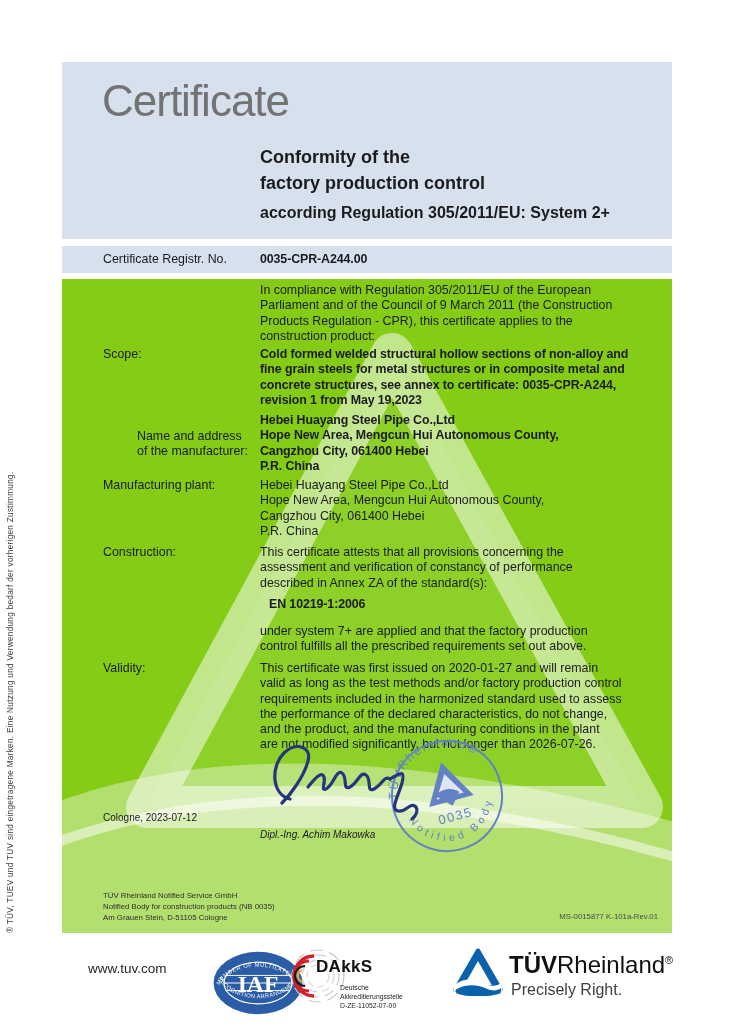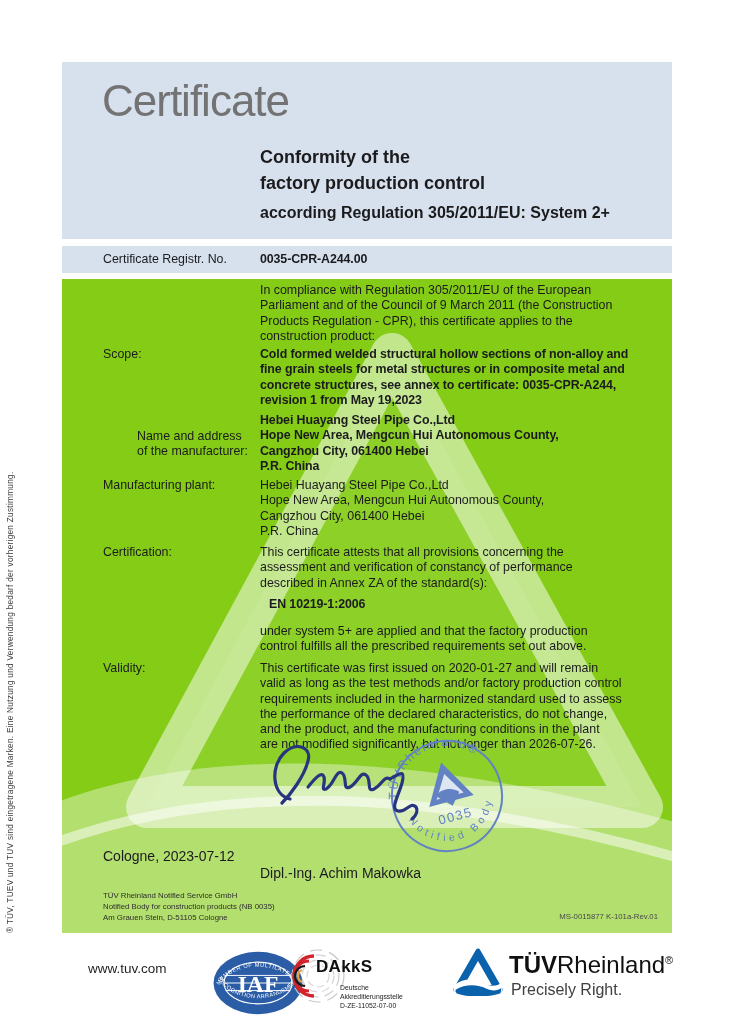--- a/index.html
+++ b/index.html
@@ -21,21 +21,21 @@
   .b   { font-weight:700; letter-spacing:-0.1px; }
 
   .side-note {
     position:absolute; left:5px; top:933px; transform-origin:0 0;
     transform:rotate(-90deg); white-space:nowrap;
     font-size:8.3px; letter-spacing:0.25px; color:#3c3c3c;
   }
   .issuer-small { font-size:7.8px; line-height:1.38; color:#2e2e2e; }
   .doc-code { font-size:7.8px; color:#4a4a4a; }
 
-  .sig-block { font-size:14px; line-height:1.4;margin-top:36px; }
+  .sig-block { font-size:10px; line-height:1.4; }
   .website { font-size:13.5px; color:#1f1f1f; }
 
   .brand-line { font-size:24px; color:#101010; white-space:nowrap; }
   .brand-line .bold { font-weight:700; }
   .brand-line .reg { font-size:11px; vertical-align:super; }
   .tagline { font-size:16px; color:#404040; }
 
   .dakks-name { font-size:17px; font-weight:700; color:#101010; letter-spacing:0.3px; }
   .dakks-small { font-size:6.8px; line-height:1.35; color:#222; }
 </style>
@@ -83,26 +83,26 @@
 Hope New Area, Mengcun Hui Autonomous County,
 Cangzhou City, 061400 Hebei
 P.R. China</div>
 
     <div class="abs lbl" style="left:41px; top:199px;">Manufacturing plant:</div>
     <div class="abs val ml" style="left:198px; top:199px;">Hebei Huayang Steel Pipe Co.,Ltd
 Hope New Area, Mengcun Hui Autonomous County,
 Cangzhou City, 061400 Hebei
 P.R. China</div>
 
-    <div class="abs lbl" style="left:41px; top:266px;">Certification:</div>
+    <div class="abs lbl" style="left:41px; top:266px;">Construction:</div>
     <div class="abs val ml" style="left:198px; top:266px;">This certificate attests that all provisions concerning the
 assessment and verification of constancy of performance
 described in Annex ZA of the standard(s):</div>
     <div class="abs val b" style="left:198px; top:318px;padding-left:9px;">EN 10219-1:2006</div>
-    <div class="abs val ml" style="left:198px; top:345px;">under system 5+ are applied and that the factory production
+    <div class="abs val ml" style="left:198px; top:345px;">under system 7+ are applied and that the factory production
 control  fulfills all the prescribed requirements set out above.</div>
 
     <div class="abs lbl" style="left:41px; top:382px;">Validity:</div>
     <div class="abs val ml" style="left:198px; top:382px;">This certificate was first issued on 2020-01-27 and will remain
 valid as long as the test methods and/or factory production control
 requirements included in the harmonized standard used to assess
 the performance of the declared characteristics, do not change,
 and the product, and the manufacturing conditions in the plant
 are not modified significantly, but not longer than 2026-07-26.</div>
 
@@ -127,21 +127,21 @@
     <svg class="abs" style="left:198px; top:458px;" width="210" height="95" viewBox="0 0 210 95">
       <g fill="none" stroke="#27357e" stroke-width="3.2" stroke-linecap="round" stroke-linejoin="round">
         <path d="M30 62 C12 58 10 30 24 16 C36 4 52 10 48 24 C44 40 30 58 22 66"></path>
         <path d="M48 50 C56 40 62 34 64 40 C66 46 60 54 66 52 C74 48 76 32 82 36 C88 40 82 54 90 50 C98 46 100 34 106 38 C112 42 106 56 114 52 C122 48 124 38 130 42"></path>
         <path d="M130 42 C138 38 146 30 142 46 C138 60 130 72 138 74 C146 76 150 64 156 70 C158 73 157 78 152 82"></path>
       </g>
     </svg>
 
     <div class="abs sig-block" style="left:41px; top:532px;">Cologne, 2023-07-12</div>
 
-    <div class="abs sig-block" style="left:198px; top:549px;">Dipl.-Ing. Achim Makowka</div>
+    <div class="abs sig-block" style="left:198px; top:549px;font-style:italic;">Dipl.-Ing. Achim Makowka</div>
 
     <div class="abs issuer-small" style="left:41px; top:612px;">
       <div>TÜV Rheinland Notified Service GmbH</div>
       <div>Notified Body for construction products (NB 0035)</div>
       <div>Am Grauen Stein, D-51105 Cologne</div>
     </div>
     <div class="abs doc-code" style="right:14px; top:633px;">MS-0015877 K-101a-Rev.01</div>
   </div>
 
   <div class="abs website" style="left:88px; top:961px;">www.tuv.com</div>

